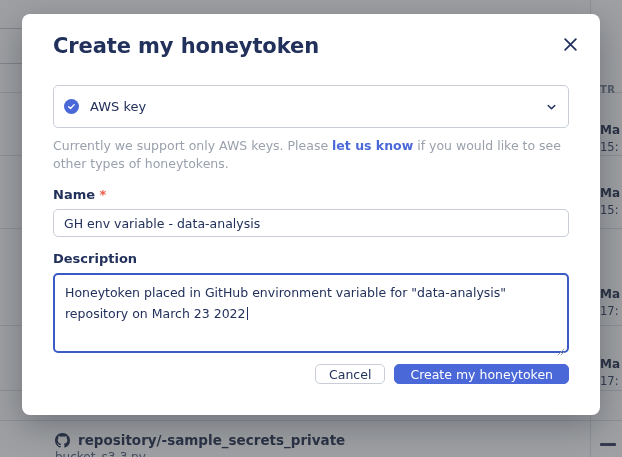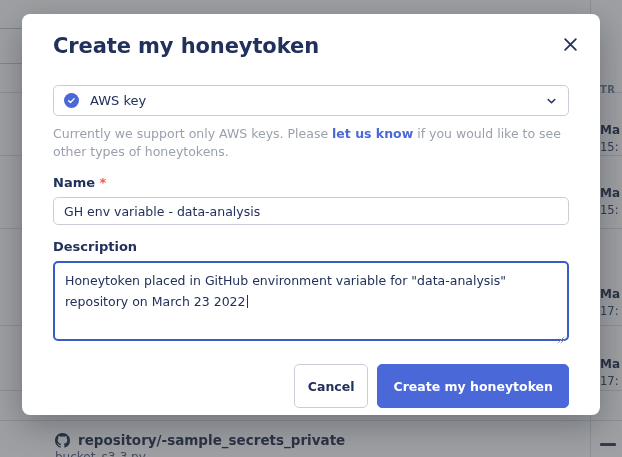--- a/index.html
+++ b/index.html
@@ -147,21 +147,21 @@
   .form-area {
     position: absolute;
     left: 31px;
     top: 71px;
     width: 516px;
   }
 
   
   .select-box {
     position: relative;
-    height: 31px;
+    height: 43px;
     border: 1px solid #c9ced6;
     border-radius: 5px;
     background: #ffffff;
     display: flex;
     align-items: center;
     padding: 0 10px;
     box-sizing: border-box;
     cursor: pointer;
   }
   .check-badge {
@@ -268,24 +268,24 @@
     position: absolute;
     right: 31px;
     top: 350px;
     display: flex;
     align-items: center;
     gap: 9px;
   }
   .btn {
     font-family: inherit;
     font-size: 12.5px;
-    font-weight: 700;
+    font-weight: 400;
     border-radius: 5px;
     cursor: pointer;
-    height: 44px;
+    height: 20px;
     box-sizing: border-box;
     padding: 0 13px;
     white-space: nowrap;
   }
   .btn-secondary {
     background: #ffffff;
     border: 1px solid #c9ced6;
     color: #22315b;
   }
   .btn-primary {

